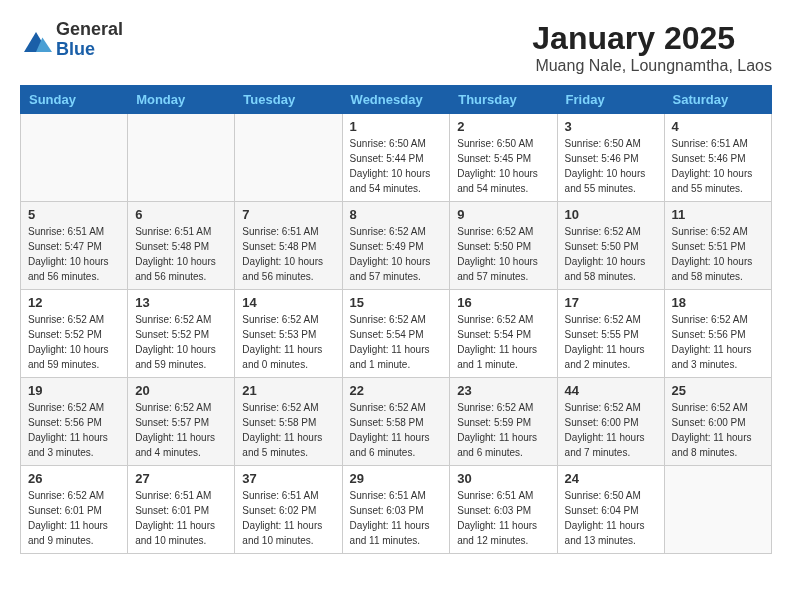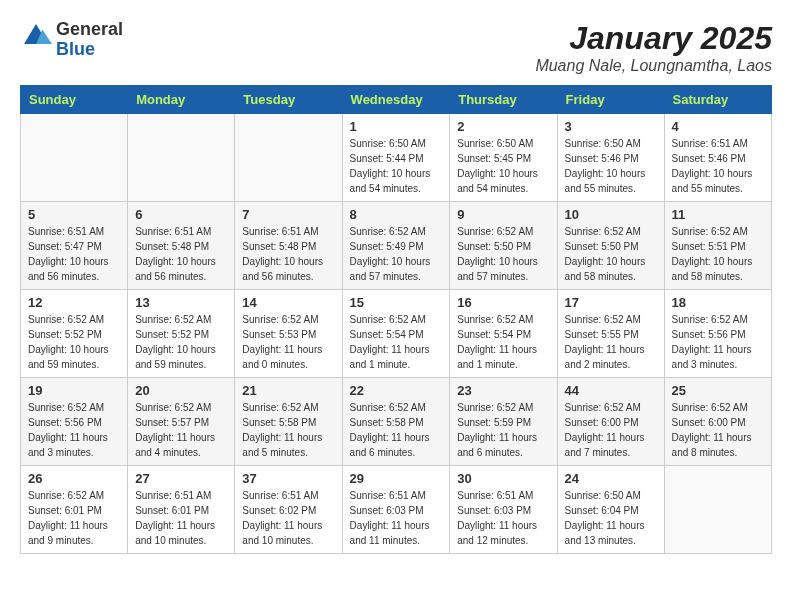--- a/index.html
+++ b/index.html
@@ -11,58 +11,57 @@
       padding: 20px;
     }
     .header {
       display: flex;
       align-items: flex-start;
       justify-content: space-between;
       margin-bottom: 10px;
     }
     .logo {
       display: flex;
-      align-items: flex-start;
+      align-items: flex-end;
     }
     .logo-text {
       display: flex;
       flex-direction: column;
       font-size: 18px;
       font-weight: bold;
       line-height: 1.1;
     }
     .logo-general { color: #333; }
     .logo-blue { color: #1a5fa8; }
     .logo-icon {
       width: 32px;
       height: 32px;
       margin-right: 4px;
     }
     .title-block {
-      text-align: right;
-      font-style: italic;
+      text-align: center;
     }
     .month-title {
       font-size: 32px;
       font-weight: bold;
       color: #222;
     }
     .location {
       font-size: 16px;
       color: #444;
       margin-left: 40px;
     }
     .calendar {
       width: 100%;
       border-collapse: collapse;
       border: 1px solid #ccc;
     }
     .calendar th {
       background: #1a5fa8;
-      color: #bef264;
+      color: #7dd3fc;
       text-align: left;
       padding: 6px 8px;
       font-size: 13px;
       border: 1px solid #1a5fa8;
     }
     .calendar td {
       vertical-align: top;
       border: 1px solid #ccc;
       padding: 5px 7px;
       width: 108px;

